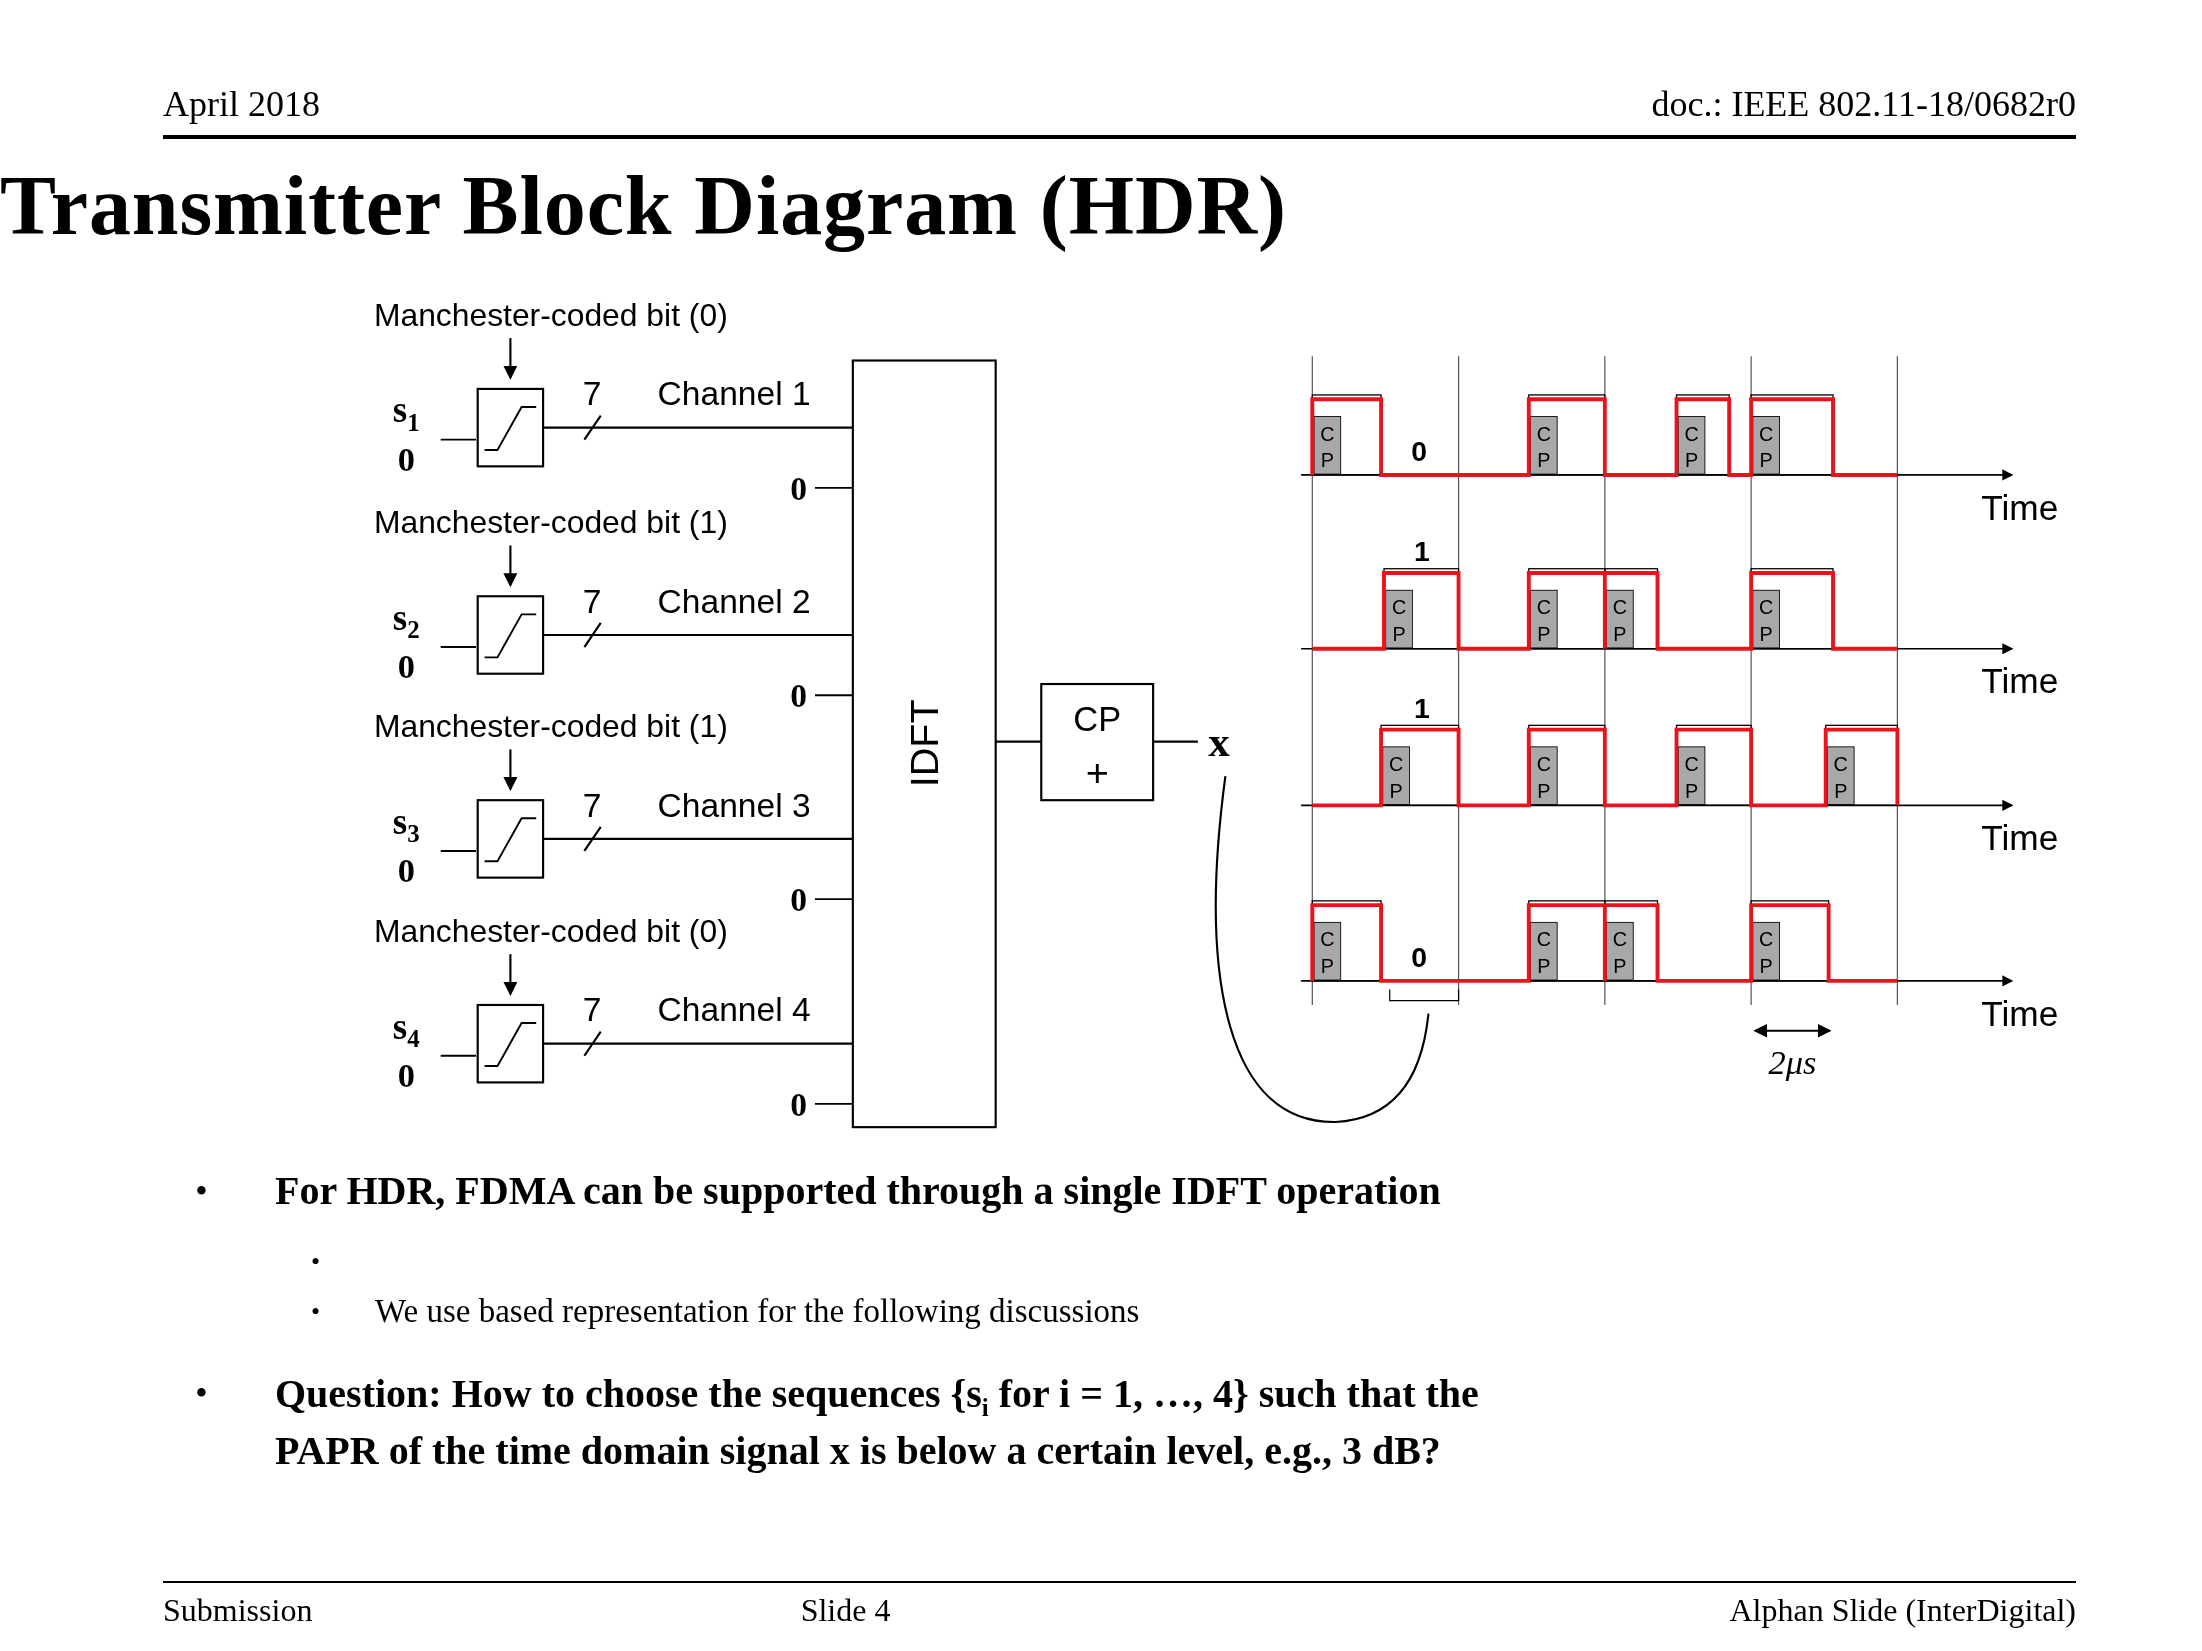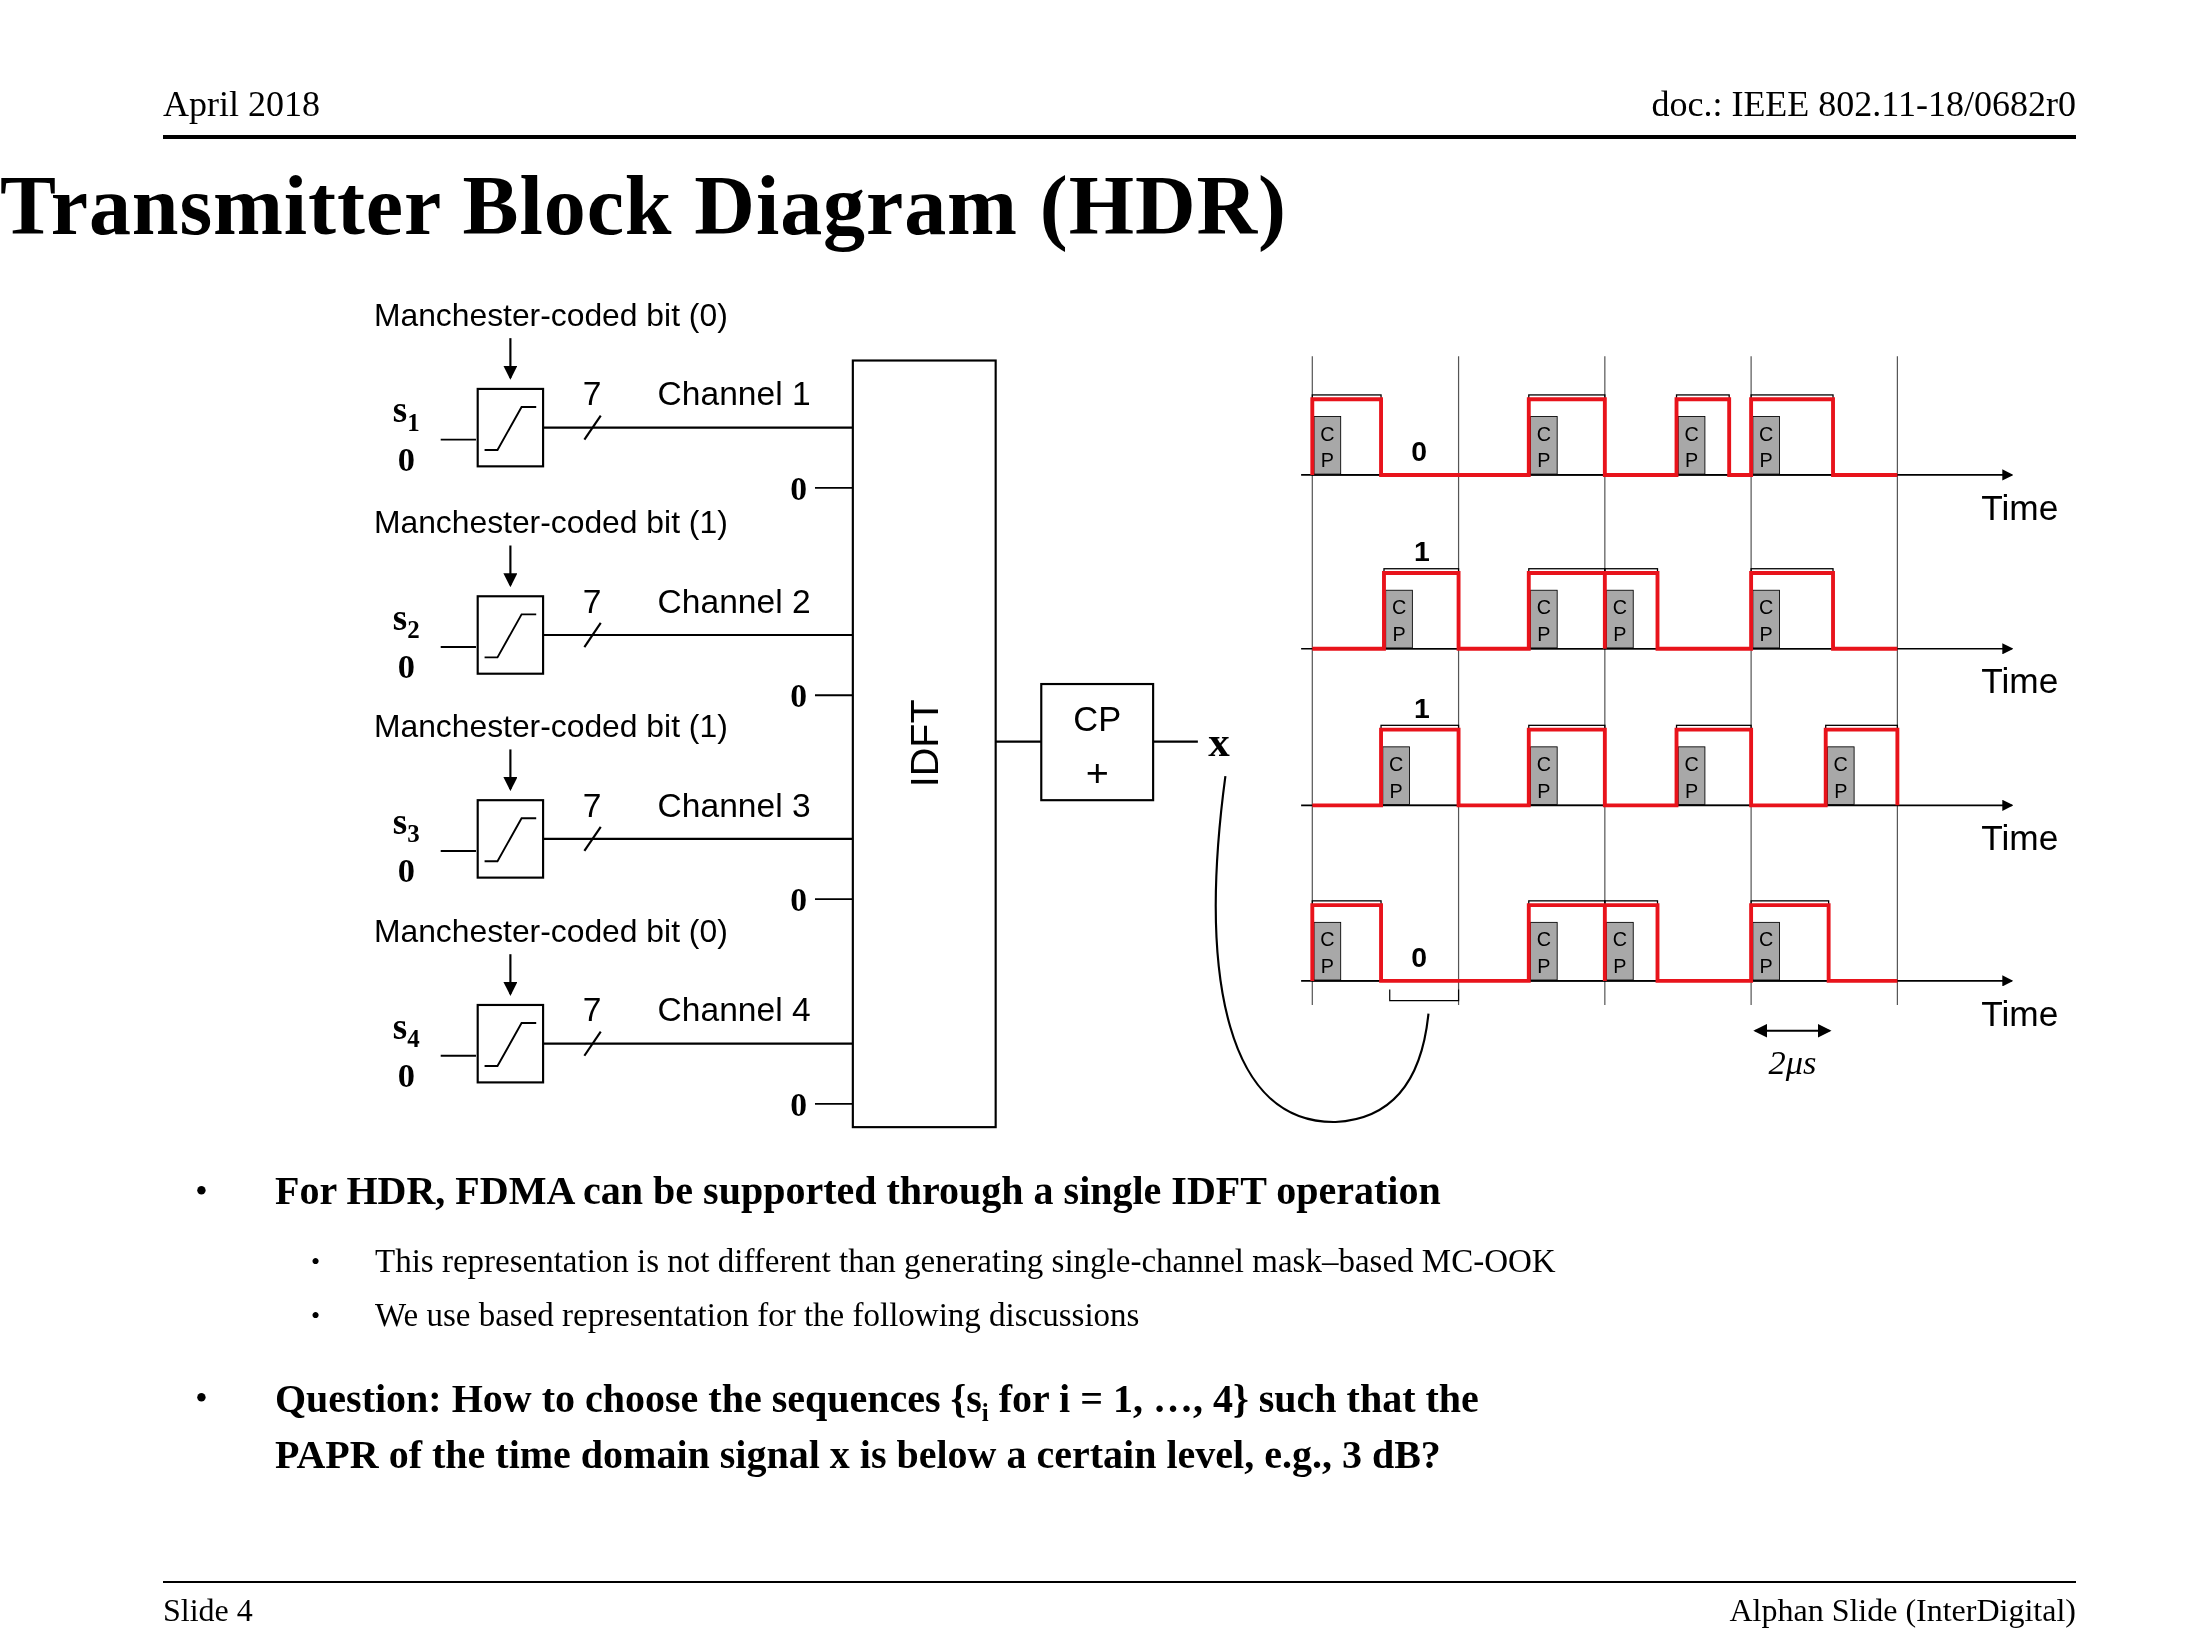--- a/index.html
+++ b/index.html
@@ -217,35 +217,35 @@
   <div class="title">Transmitter Block Diagram (HDR)</div>
 
   <div class="bullets">
     <div class="lvl1">
       <span class="dot">•</span>
       <span class="txt">For HDR, FDMA can be supported through a single IDFT operation</span>
     </div>
     <div class="lvl2">
       <span class="dot">•</span>
       <span class="txt">
-        <span class="ln">This representation is not different than generating single-channel mask–based MC-OOK</span>
       </span>
     </div>
     <div class="lvl2 gap">
       <span class="dot">•</span>
       <span class="txt">We use based representation for the following discussions</span>
     </div>
     <div class="lvl1 q">
       <span class="dot">•</span>
       <span class="txt">
         <span class="ln"><span>Question: How to choose the sequences {s</span><sub>i</sub><span> for i = 1, …, 4} such that the</span></span>
         <span class="ln">PAPR of the time domain signal x is below a certain level, e.g., 3 dB?</span>
       </span>
     </div>
   </div>
 
   <div class="footer">
+    <span class="l">Submission</span>
     <span class="c">Slide 4</span>
     <span class="r">Alphan Slide (InterDigital)</span>
   </div>
 
 </div>
 
 
 </body></html>

